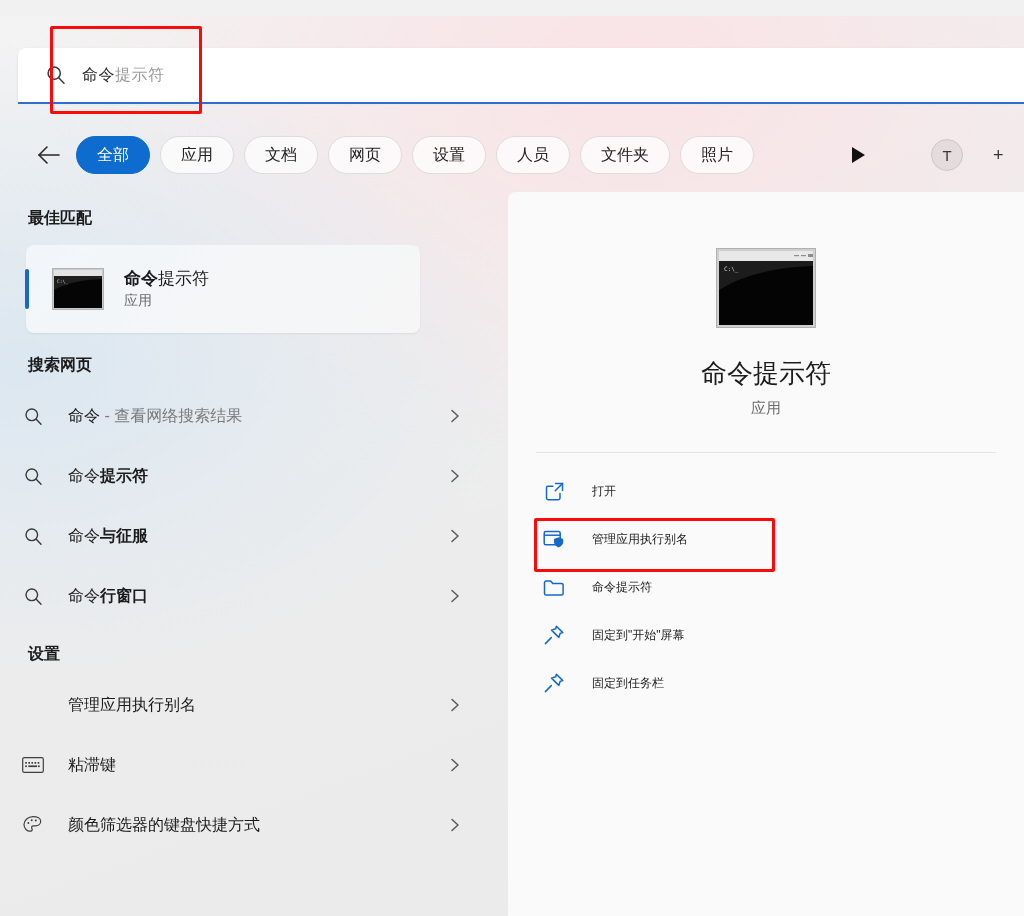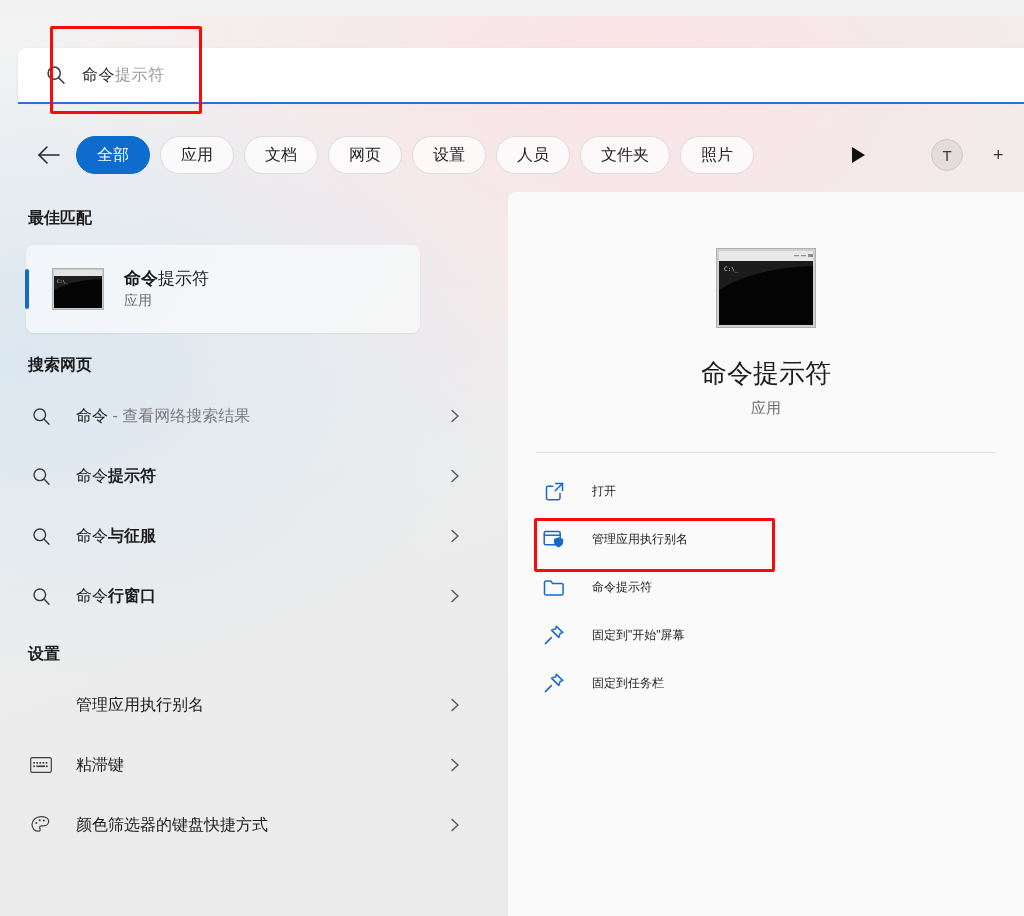--- a/index.html
+++ b/index.html
@@ -89,21 +89,21 @@
     border-radius:2px; background:#1669c5;
   }
   .cmdicon{ margin-left:26px; flex:0 0 auto; }
   .best-txt{ margin-left:20px; }
   .best-title{ font-size:17px; color:#1b1b1b; line-height:1.35; }
   .best-title b{ font-weight:bold; }
   .best-sub{ font-size:14px; color:#6a6a6a; margin-top:2px; }
 
   
   .row{
-    display:flex; align-items:center; height:60px; padding-left:28px; position:relative;
+    display:flex; align-items:center; height:60px; padding-left:20px; position:relative;
   }
   .row .ico{ width:26px; flex:0 0 auto; display:flex; align-items:center; justify-content:center; }
   .row .label{ margin-left:22px; font-size:16px; color:#1b1b1b; white-space:nowrap; }
   .row .label b{ font-weight:bold; }
   .row .label .dim{ color:#7b7b7b; font-weight:normal; }
   .row .chev{ position:absolute; left:448px; width:14px; height:14px; }
 
   
   .rightpane{
     position:absolute; left:508px; top:176px; width:516px; height:740px;

